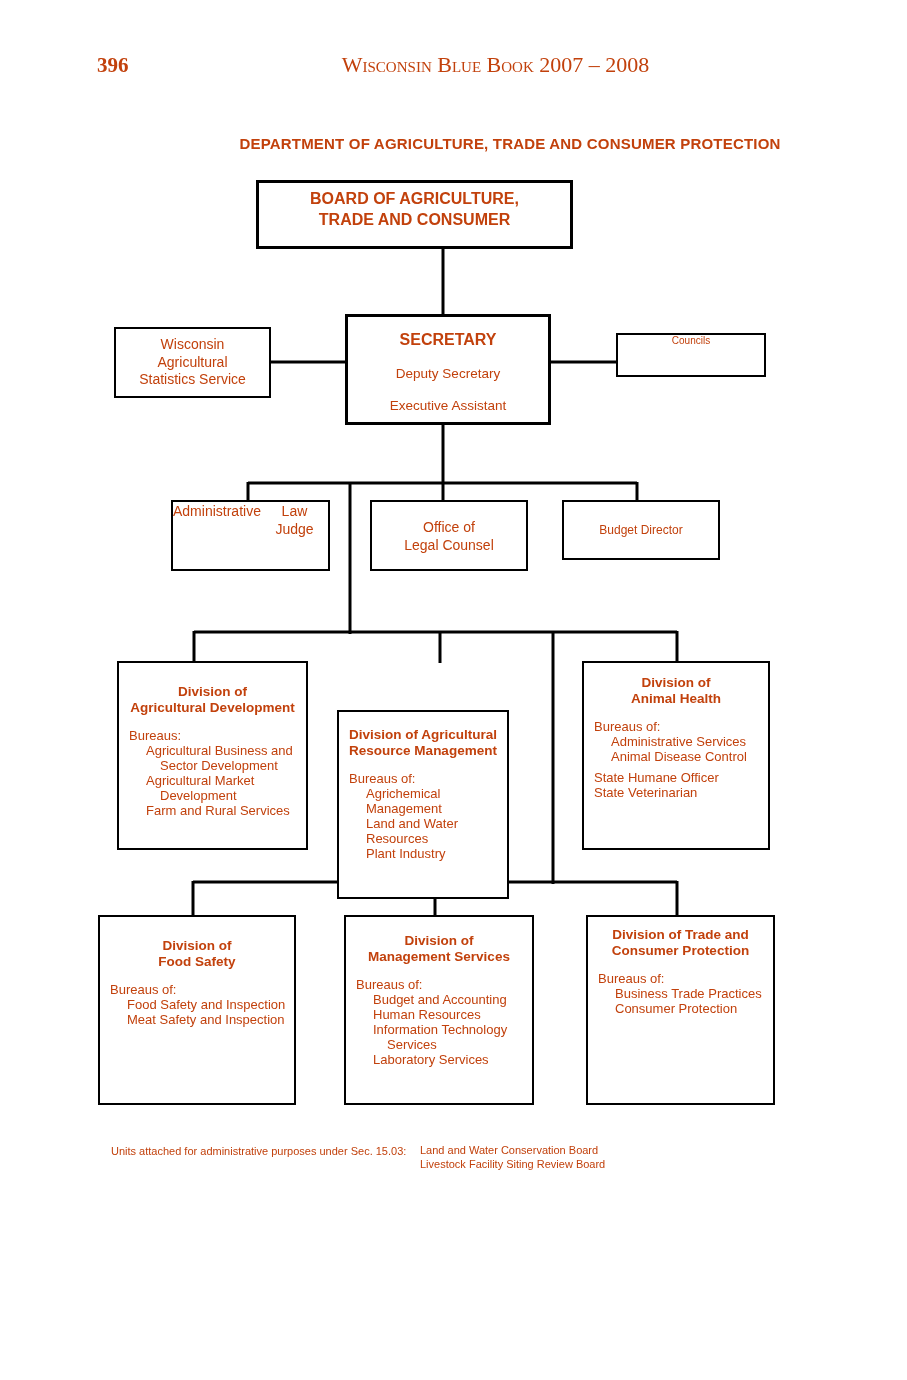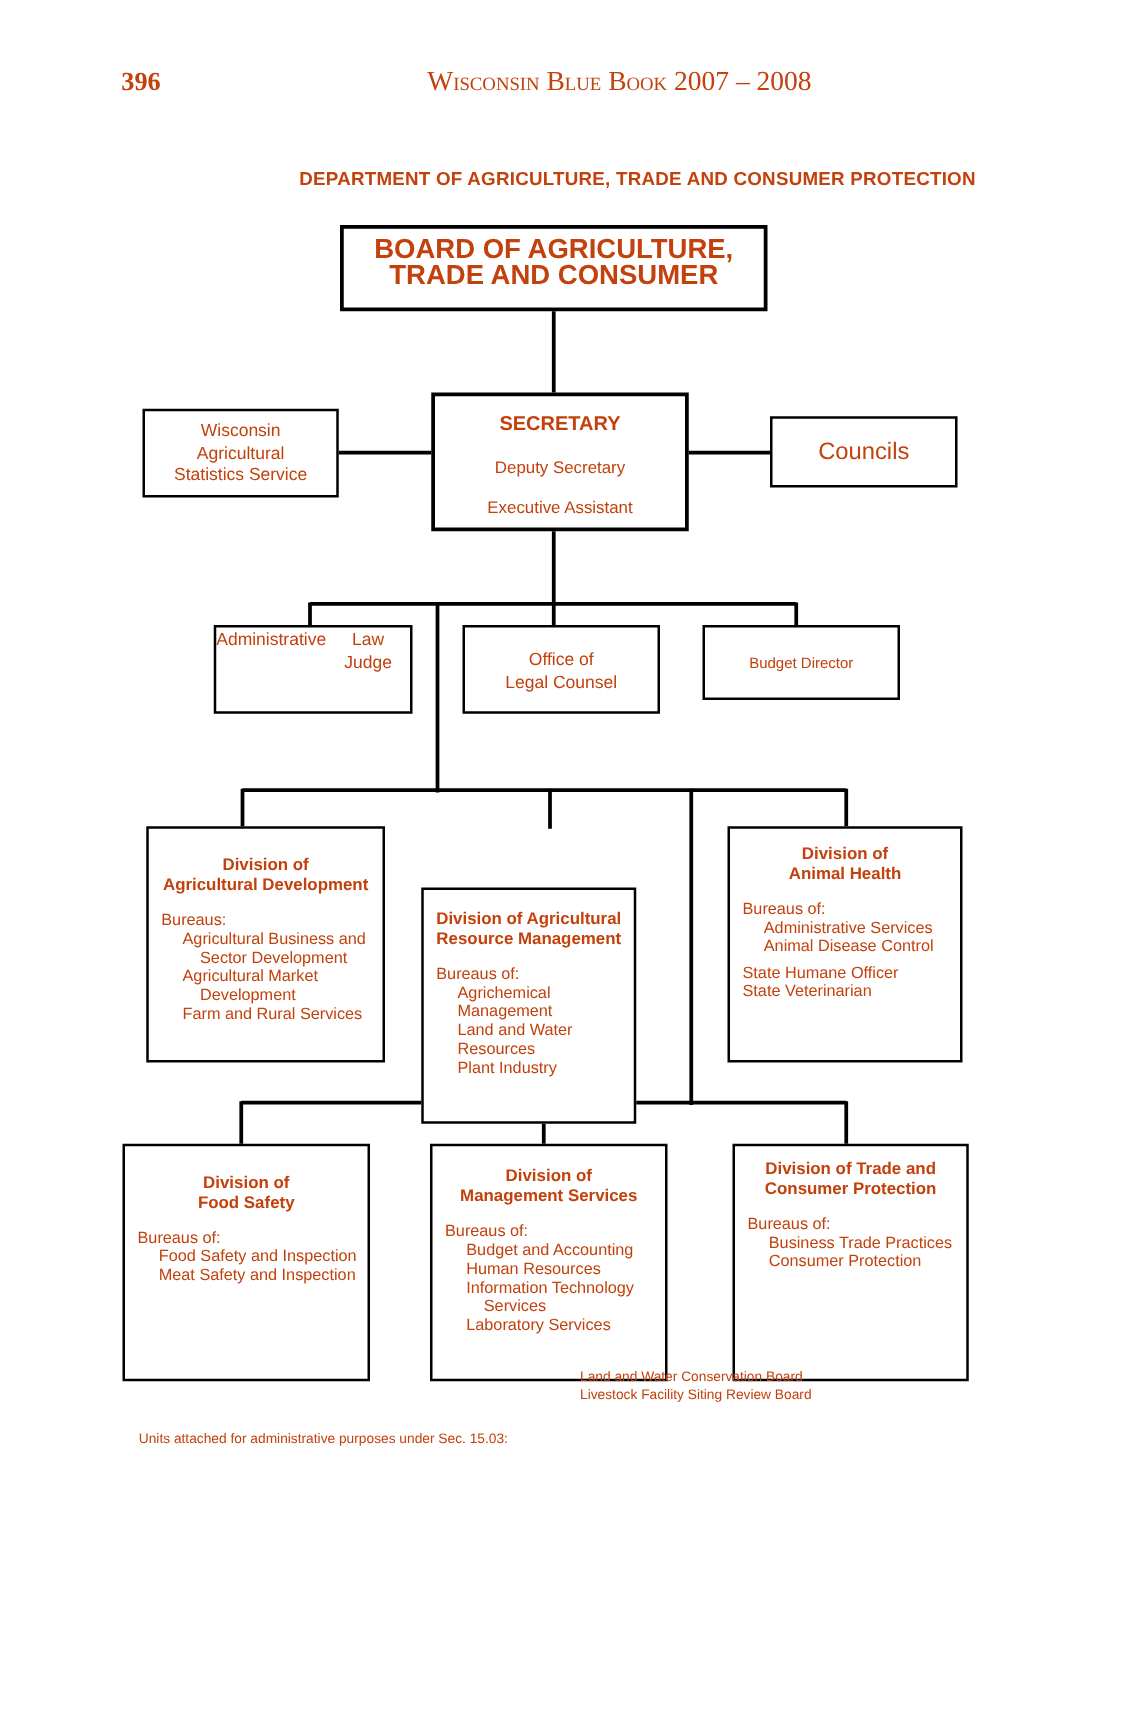--- a/index.html
+++ b/index.html
@@ -14,31 +14,31 @@
   .chart-heading{position:absolute;left:180px;top:135px;width:660px;text-align:center;
                  font-weight:bold;font-size:15px;letter-spacing:.2px;}
 
   
   svg.connectors{position:absolute;left:0;top:0;}
   svg.connectors line{stroke:#000;stroke-width:3;}
 
   
   .box{position:absolute;box-sizing:border-box;background:#fff;border:2px solid #000;text-align:center;}
 
-  .board{left:272px;top:180px;width:342px;height:69px;border-width:3px;
-         font-weight:bold;font-size:22px;line-height:21px;padding-top:5px;}
+  .board{left:256px;top:180px;width:317px;height:69px;border-width:3px;
+         font-weight:bold;font-size:16px;line-height:21px;padding-top:5px;}
   .secretary{left:345px;top:314px;width:206px;height:111px;border-width:3px;}
   .secretary .stitle{margin-top:13px;font-weight:bold;font-size:16px;line-height:19px;}
   .secretary .ssub1{margin-top:17px;font-size:13.5px;line-height:15px;}
   .secretary .ssub2{margin-top:17px;font-size:13.5px;line-height:15px;}
 
   .wass{left:114px;top:327px;width:157px;height:71px;font-size:14px;line-height:17.5px;
         display:flex;flex-direction:column;justify-content:center;}
-  .councils{left:616px;top:333px;width:150px;height:57px;font-size:19px;
-        display:flex;flex-direction:column;justify-content:center;}
+  .councils{left:616px;top:333px;width:150px;height:44px;font-size:10px;
+        display:flex;flex-direction:column;}
   .alj{left:171px;top:500px;width:159px;height:71px;font-size:14px;line-height:18px;
         display:flex;flex-direction:row;justify-content:center;}
   .olc{left:370px;top:500px;width:158px;height:71px;font-size:14px;line-height:18px;
         display:flex;flex-direction:column;justify-content:center;}
   .budget{left:562px;top:500px;width:158px;height:60px;font-size:12px;
         display:flex;flex-direction:column;justify-content:center;}
 
   
   .division{text-align:left;font-size:13px;line-height:15px;}
   .d1{left:117px;top:661px;width:191px;height:189px;}
@@ -50,21 +50,21 @@
   .dtitle{font-weight:bold;font-size:13.5px;line-height:15.5px;text-align:center;}
   .d1 .dtitle{margin-top:21px;} .d2 .dtitle{margin-top:15px;} .d3 .dtitle{margin-top:12px;}
   .d4 .dtitle{margin-top:21px;} .d5 .dtitle{margin-top:16px;} .d6 .dtitle{margin-top:10px;}
   .bureaus{margin-top:13px;padding-left:10px;padding-right:2px;}
   .li{padding-left:17px;}
   .li2{padding-left:31px;}
   .officers{margin-top:6px;}
 
   
   .footnote-label{position:absolute;left:111px;top:1145px;font-size:11px;}
-  .footnote-units{position:absolute;left:420px;top:1096px;font-size:11px;line-height:13.5px;margin-left:44px;}
+  .footnote-units{position:absolute;left:420px;top:1144px;font-size:11px;line-height:13.5px;}
 </style>
 </head>
 <body>
 
 <div class="page">
 
   <div class="page-number">396</div>
   <div class="book-title">Wisconsin Blue Book 2007 – 2008</div>
   <div class="chart-heading">DEPARTMENT OF AGRICULTURE, TRADE AND CONSUMER PROTECTION</div>
 

